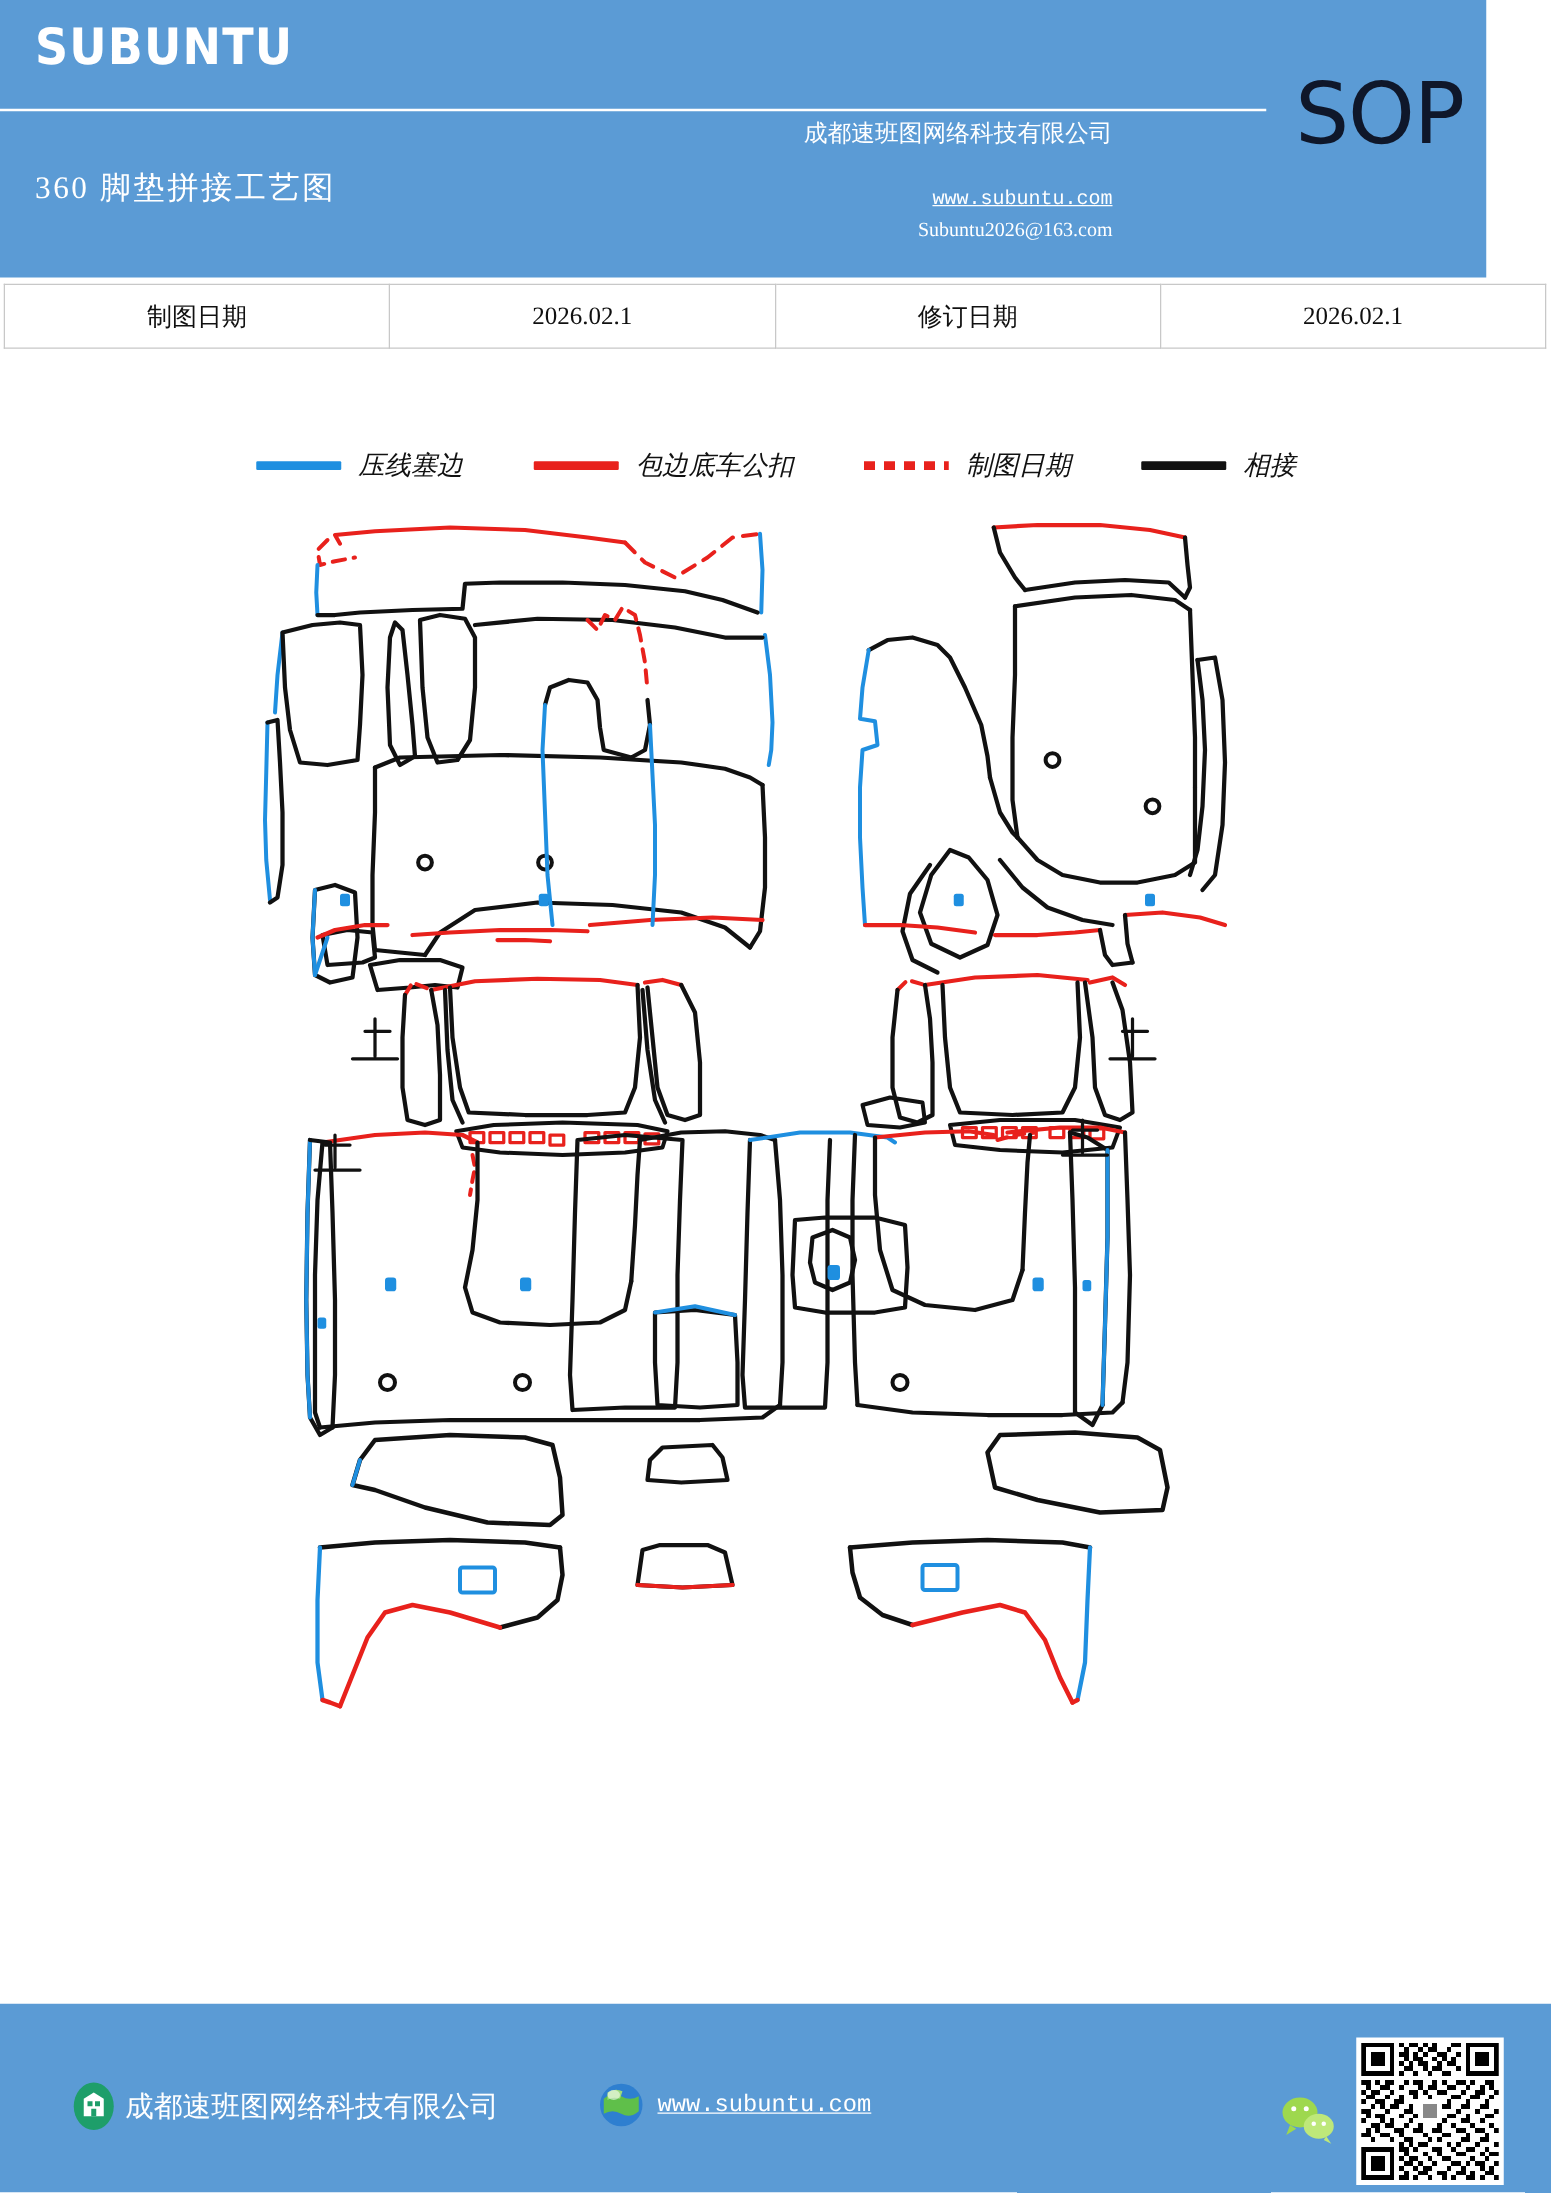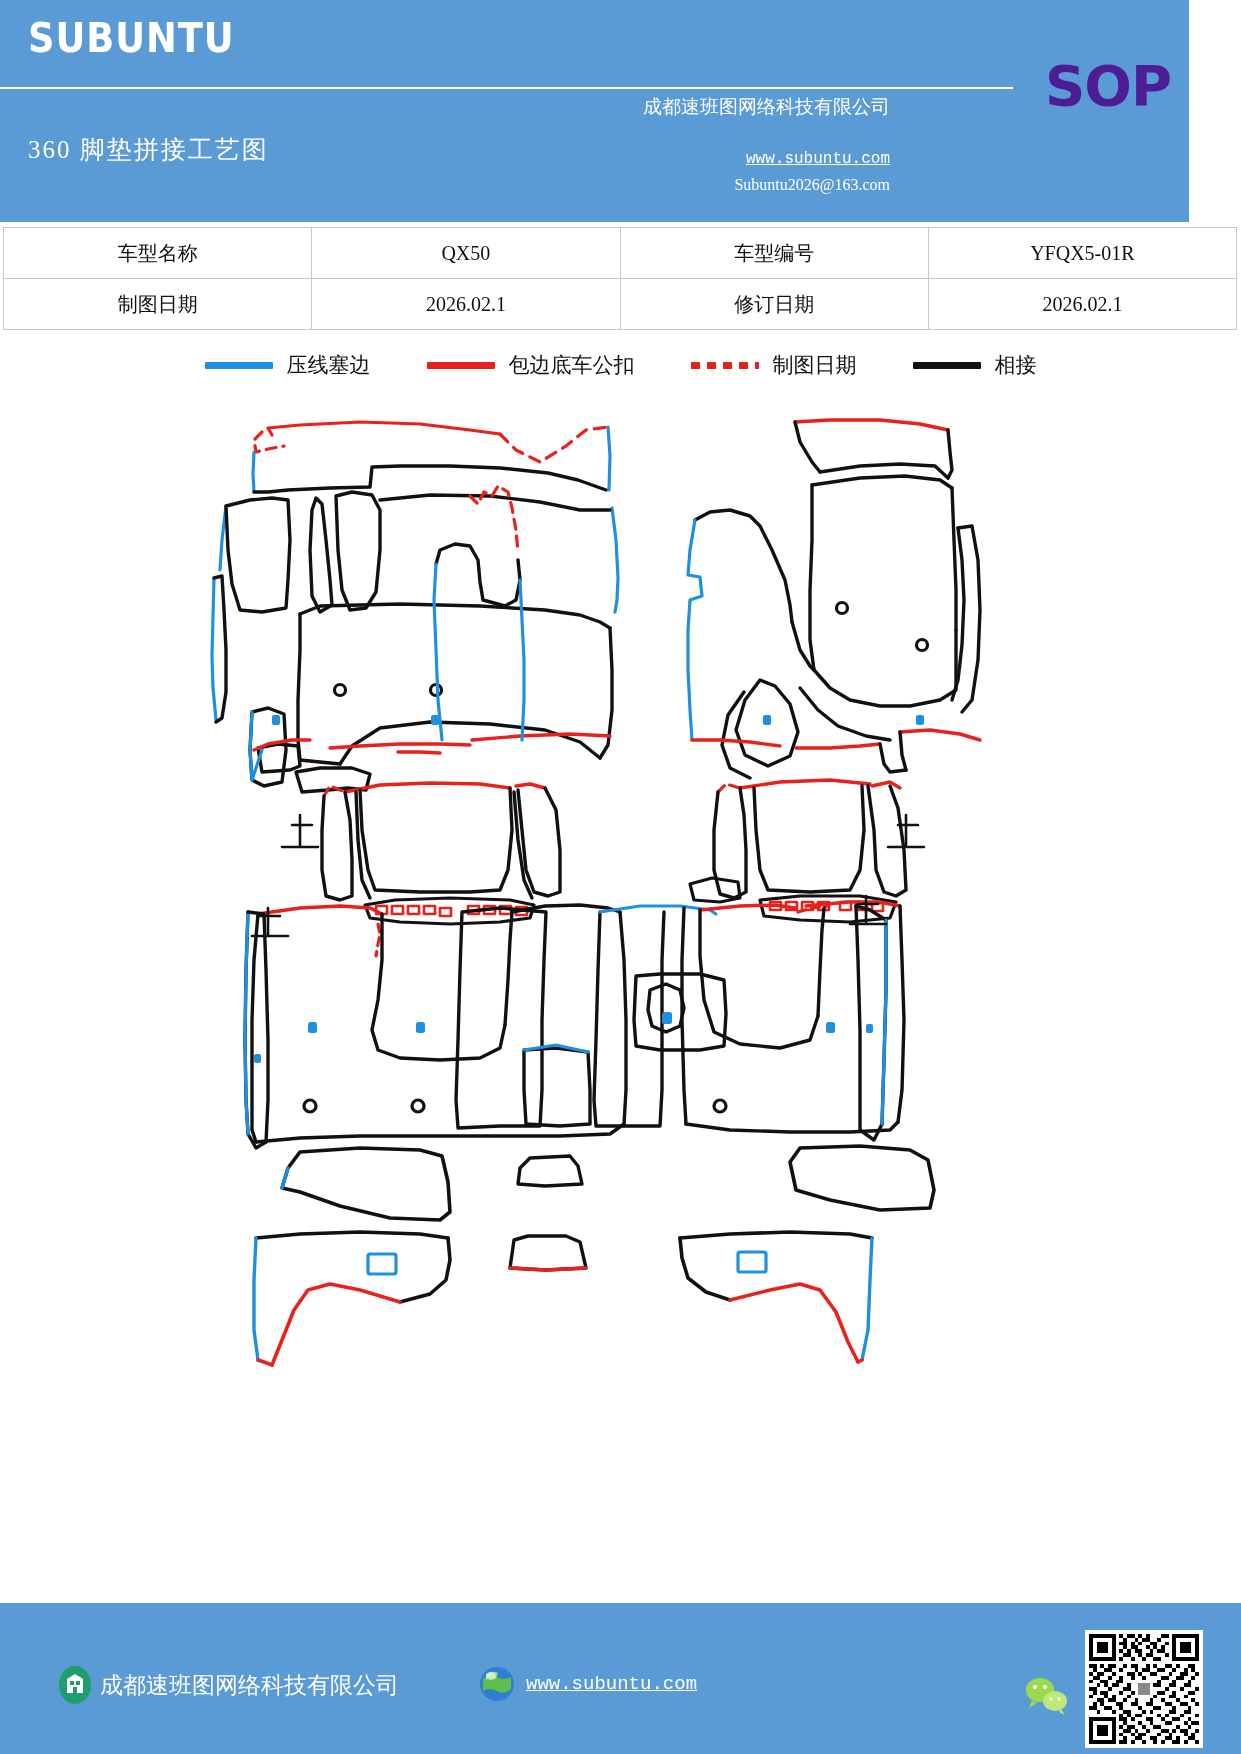--- a/index.html
+++ b/index.html
@@ -19,21 +19,21 @@
     font-weight:bold;font-size:40px;color:#ffffff;
     letter-spacing:1px;line-height:1;
     transform:scaleX(.92);transform-origin:left top;
   }
   .hrule{
     position:absolute;left:0;top:87px;width:1013px;height:2px;background:#ffffff;
   }
   .sop{
     position:absolute;right:18px;top:58px;
     font-family:"DejaVu Sans","Liberation Sans",sans-serif;
-    font-weight:bold;font-size:56px;color:#4c1d95;line-height:1;
+    font-weight:normal;font-size:68px;color:#0f172a;line-height:1;
     letter-spacing:-1px;
   }
   .doctitle{
     position:absolute;left:28px;top:133px;
     font-size:25px;color:#ffffff;letter-spacing:2px;
   }
   .company{
     position:absolute;left:0;top:94px;width:1013px;
     text-align:right;padding-right:123px;box-sizing:border-box;
     font-size:19px;color:#ffffff;
@@ -56,22 +56,22 @@
     border-collapse:collapse;table-layout:fixed;
   }
   .info-table td{
     border:1px solid #c8c8c8;height:48px;text-align:center;
     font-size:20px;color:#101010;
   }
   .info-table td.lbl{width:275px;}
   .info-table td.val{width:275px;}
   
   .legend{
-    position:absolute;left:0;top:346px;width:1241px;height:38px;
-    display:flex;align-items:center;justify-content:center;gap:56px;
+    position:absolute;left:0;top:358px;width:1241px;height:38px;
+    display:flex;align-items:flex-start;justify-content:center;gap:56px;font-style:italic;
   }
   .leg-item{display:flex;align-items:center;gap:14px;}
   .leg-swatch{width:68px;height:7px;border-radius:1px;}
   .leg-dash{
     width:68px;height:7px;
     background-image:repeating-linear-gradient(to right,#E8211C 0 9px,transparent 9px 16px);
   }
   .leg-label{font-size:21px;color:#111;}
   
   .diagram{position:absolute;left:0;top:400px;width:1241px;height:1180px;}
@@ -104,26 +104,20 @@
   <div class="hrule"></div>
   <div class="sop">SOP</div>
   <div class="company">成都速班图网络科技有限公司</div>
   <div class="doctitle">360 脚垫拼接工艺图</div>
   <div class="site">www.subuntu.com</div>
   <div class="mail">Subuntu2026@163.com</div>
 </div>
 
 <table class="info-table">
   <tbody>
-      <tr>
-    <td class="lbl">车型名称</td>
-    <td class="val">QX50</td>
-    <td class="lbl">车型编号</td>
-    <td class="val">YFQX5-01R</td>
-  </tr>
   <tr>
     <td class="lbl">制图日期</td>
     <td class="val">2026.02.1</td>
     <td class="lbl">修订日期</td>
     <td class="val">2026.02.1</td>
   </tr>
 </tbody>
   </table>
 
 <div class="legend">

